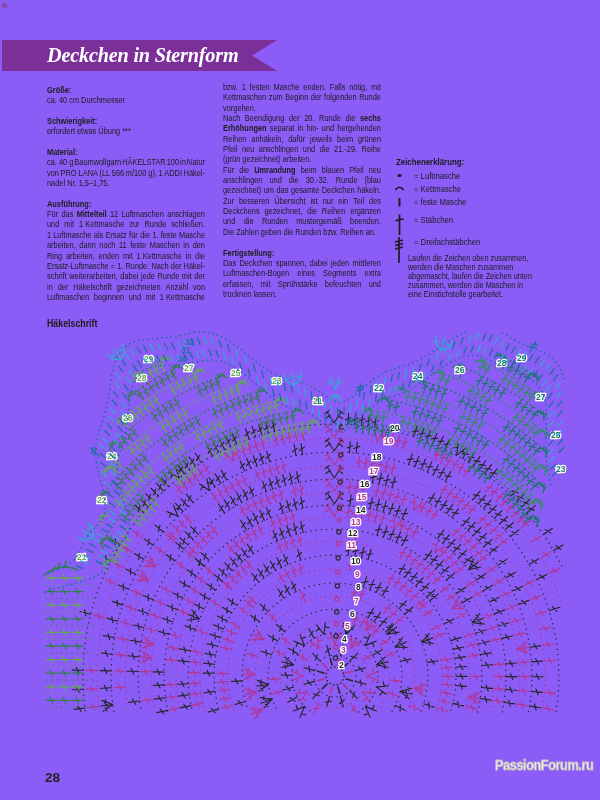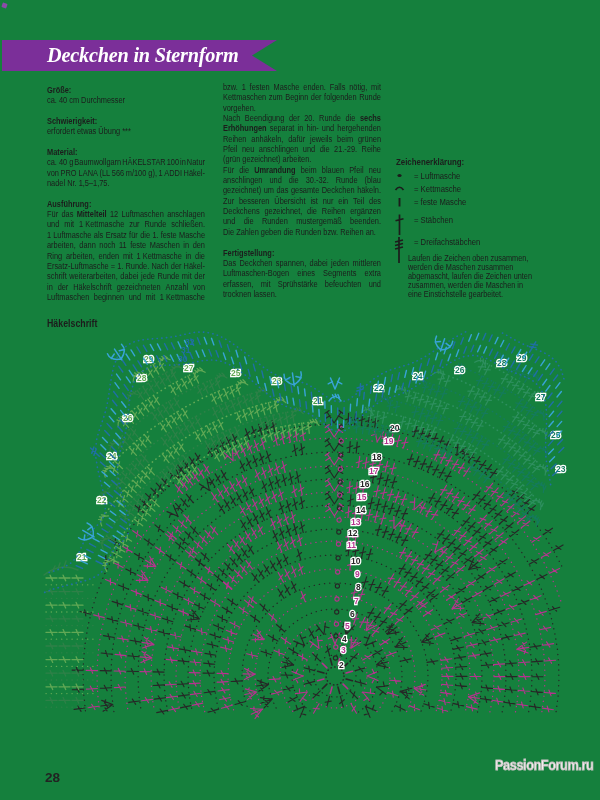--- a/index.html
+++ b/index.html
@@ -1,15 +1,15 @@
 <!DOCTYPE html>
 <html><head><meta charset="utf-8"><style>
 * { margin:0; padding:0; box-sizing:border-box; }
 html,body { width:600px; height:800px; background:#fff; font-family:"Liberation Sans", sans-serif; }
-#page { position:relative; width:600px; height:800px; overflow:hidden; background:#15803d; }
+#page { position:relative; width:600px; height:800px; overflow:hidden; background:#8b5cf6; }
 .col { position:absolute; font-size:9.6px; line-height:10.35px; color:#1c1c1c;
        transform-origin:0 0; }
 .h { font-weight:bold; }
 .j { display:flex; justify-content:space-between; }
 .l { white-space:nowrap; }
 .sp { height:10.35px; }
 s { text-decoration:none; }
 </style></head>
 <body>
 <div id="page">

